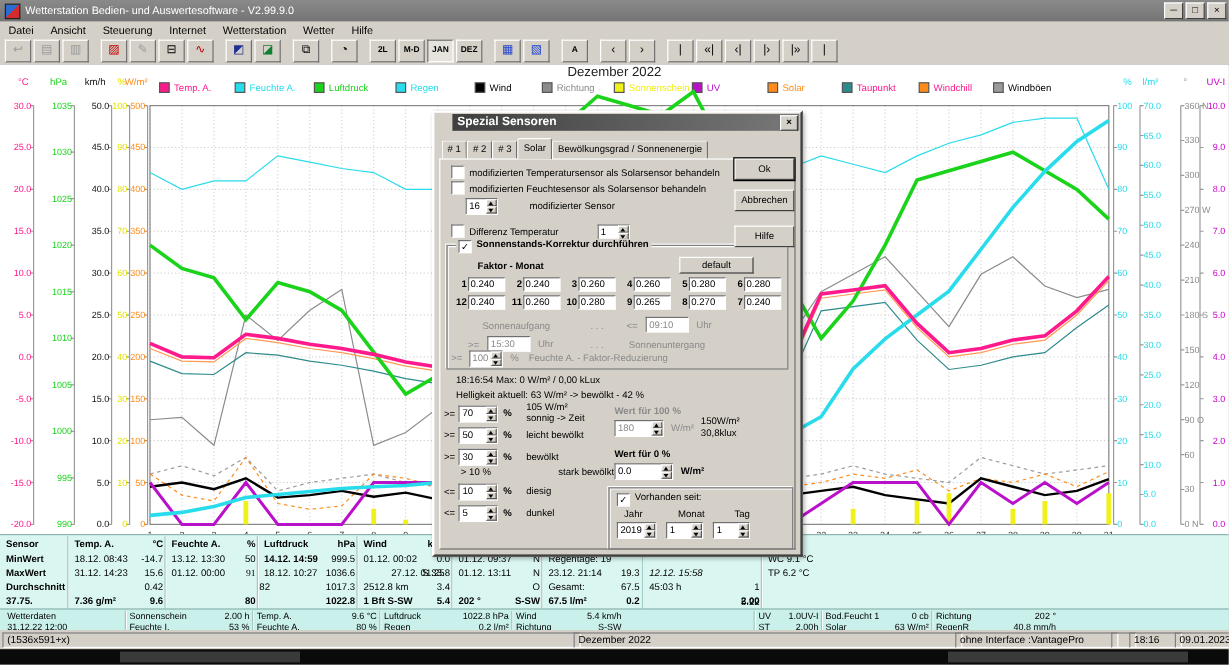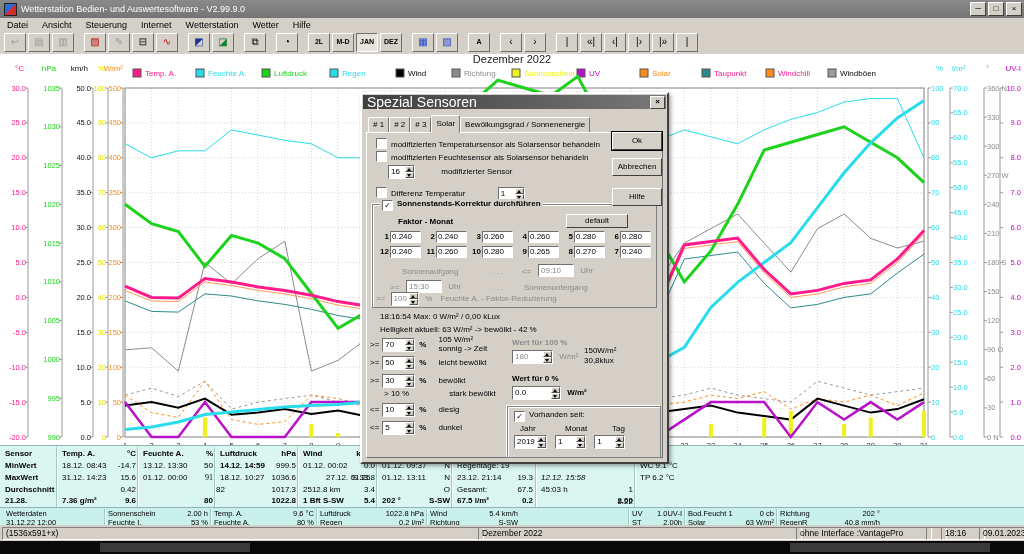--- a/index.html
+++ b/index.html
@@ -37,22 +37,22 @@
   .icell .val{position:absolute;right:0;top:0}
   
   #status-bar{left:0;top:525px;width:1024px;height:16px;background:#d4d0c8;font-size:8.5px}
   .spanel{position:absolute;top:2px;height:11px;border:1px solid;border-color:#808080 #fff #fff #808080;
           padding:0 3px;line-height:11px;white-space:nowrap;overflow:hidden}
   #taskbar{left:0;top:541px;width:1024px;height:13px;background:#0a0a0a}
   .taskseg{position:absolute;top:2px;height:9px;background:#3a3a3a}
   
   #dialog{left:360px;top:92px;width:305px;height:368px;background:#d4d0c8;z-index:50;
           border:2px solid;border-color:#fff #404040 #404040 #fff;box-shadow:2px 2px 4px rgba(0,0,0,.35);font-size:8px}
-  #dlg-title{position:absolute;left:1px;top:1px;right:1px;height:14px;background:linear-gradient(90deg,#3f3f3f,#787878);
-             color:#fff;font-size:14px;font-weight:normal;line-height:14px;padding-left:4px}
+  #dlg-title{position:absolute;left:15px;top:1px;right:1px;height:14px;background:linear-gradient(90deg,#3f3f3f,#787878);
+             color:#fff;font-size:10px;font-weight:bold;line-height:14px;padding-left:4px}
   #dlg-close{position:absolute;right:2px;top:2px;width:13px;height:11px;background:#d4d0c8;color:#000;
              border:1px solid;border-color:#fff #404040 #404040 #fff;text-align:center;line-height:10px;font-size:8px;font-weight:bold}
   .tab{display:inline-block;height:14px;line-height:14px;padding:0 4px;border:1px solid;border-color:#fff #707070 #d4d0c8 #fff;
        border-radius:2px 2px 0 0;background:#d4d0c8;text-align:center}
   .tab.active{height:16px;line-height:15px;position:relative;top:-1px;border-bottom-color:#d4d0c8;z-index:2}
   #tabstrip{position:absolute;left:6px;top:22px;white-space:nowrap}
   #tabpage{position:absolute;left:4px;top:38px;right:4px;bottom:4px;border:1px solid;border-color:#fff #707070 #707070 #fff}
   .cb{display:inline-block;width:9px;height:9px;background:#fff;border:1px solid;border-color:#707070 #fff #fff #707070;
       vertical-align:-2px;text-align:center;line-height:9px;font-size:8px;margin-right:4px}
   .grp{position:absolute;border:1px solid #808080;box-shadow:1px 1px 0 #fff inset, -1px -1px 0 #fff}
@@ -476,21 +476,21 @@
       <circle cx="319.42333333333335" cy="399" r="3.5" fill="#fff" stroke="#000"></circle>
       <circle cx="721.5866666666666" cy="399" r="3.5" fill="#000" stroke="#000"></circle>
     </svg>
 </div>
 
 <div class="abs" id="sensor-table">
     <div class="tcell tbold" style="left: 5px; top: 3px;">Sensor</div>
     <div class="tcell tbold" style="left: 5px; top: 15px;">MinWert</div>
     <div class="tcell tbold" style="left: 5px; top: 27px;">MaxWert</div>
     <div class="tcell tbold" style="left: 5px; top: 39px;">Durchschnitt</div>
-    <div class="tcell tbold" style="left: 5px; top: 50px;">21.28.</div>
+    <div class="tcell tbold" style="left: 5px; top: 50px;">37.75.</div>
     <div class="tdiv" style="left: 56px;"></div>
     <div class="tcell tbold" style="left: 62px; top: 3px;">Temp. A.</div>
     <div class="tcell tbold" style="left: 62px; top: 3px; width: 74px; text-align: right;">°C</div>
     <div class="tcell" style="left: 62px; top: 15px;">18.12. 08:43</div>
     <div class="tcell" style="left: 62px; top: 15px; width: 74px; text-align: right;">-14.7</div>
     <div class="tcell" style="left: 62px; top: 27px;">31.12. 14:23</div>
     <div class="tcell" style="left: 62px; top: 27px; width: 74px; text-align: right;">15.6</div>
     <div class="tcell" style="left: 62px; top: 39px; width: 74px; text-align: right;">0.42</div>
     <div class="tcell tbold" style="left: 62px; top: 50px;">7.36 g/m²</div>
     <div class="tcell tbold" style="left: 62px; top: 50px; width: 74px; text-align: right;">9.6</div>
@@ -683,21 +683,21 @@
             <span class="b dn"></span>
           </span>
         </span><span style="margin-left: 4px; font-weight: bold;">%</span><span style="margin-left: 12px;">leicht bewölkt</span></div>
       <div class="abs" style="left: 8px; top: 280px; white-space: nowrap;"><span>&gt;=</span><span class="spin" style="margin-left: 3px;">
           <span class="v" style="min-width:18px">30</span>
           <span class="btns">
             <span class="b up"></span>
             <span class="b dn"></span>
           </span>
         </span><span style="margin-left: 4px; font-weight: bold;">%</span><span style="margin-left: 12px;">bewölkt</span></div>
-      <div class="abs" style="left: 8px; top: 295px; white-space: nowrap;"><span style="margin-left: 14px;">&gt; 10 %</span><span style="margin-left: 40px;">stark bewölkt</span></div>
+      <div class="abs" style="left: 8px; top: 295px; white-space: nowrap;"><span style="margin-left: 14px;">&gt; 10 %</span><span style="margin-left: 56px;">stark bewölkt</span></div>
       <div class="abs" style="left: 8px; top: 309px; white-space: nowrap;"><span>&lt;=</span><span class="spin" style="margin-left: 3px;">
           <span class="v" style="min-width:18px">10</span>
           <span class="btns">
             <span class="b up"></span>
             <span class="b dn"></span>
           </span>
         </span><span style="margin-left: 4px; font-weight: bold;">%</span><span style="margin-left: 12px;">diesig</span></div>
       <div class="abs" style="left: 8px; top: 327px; white-space: nowrap;"><span>&lt;=</span><span class="spin" style="margin-left: 3px;">
           <span class="v" style="min-width:18px">5</span>
           <span class="btns">

